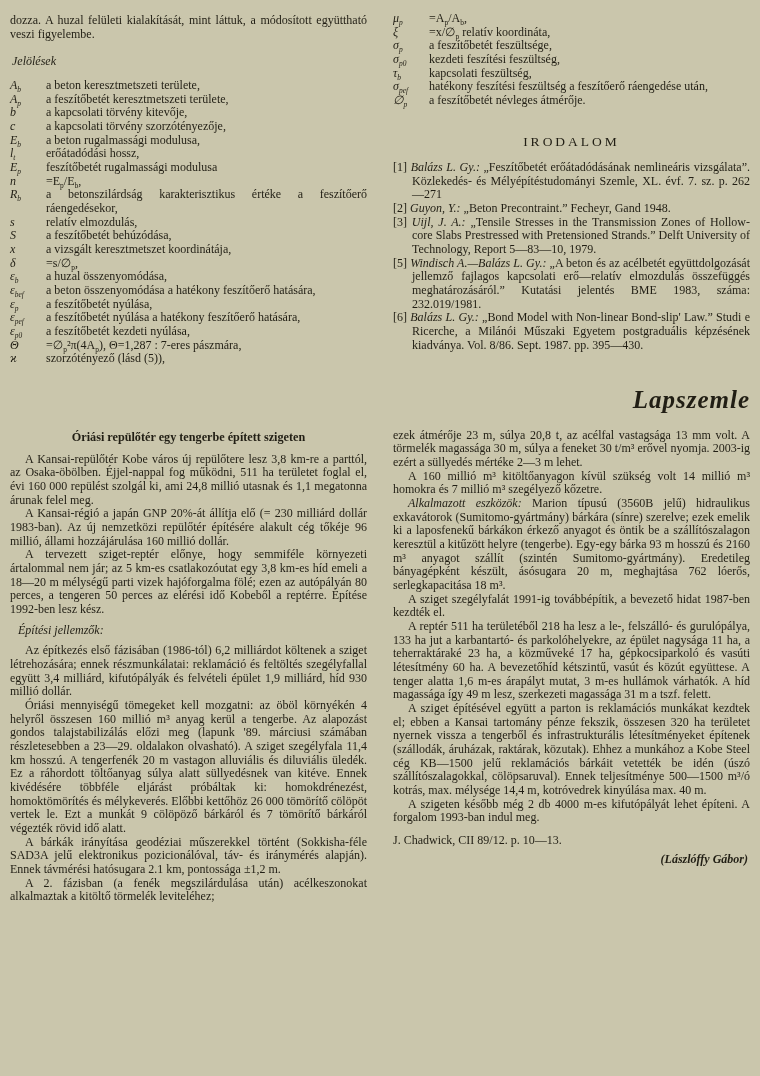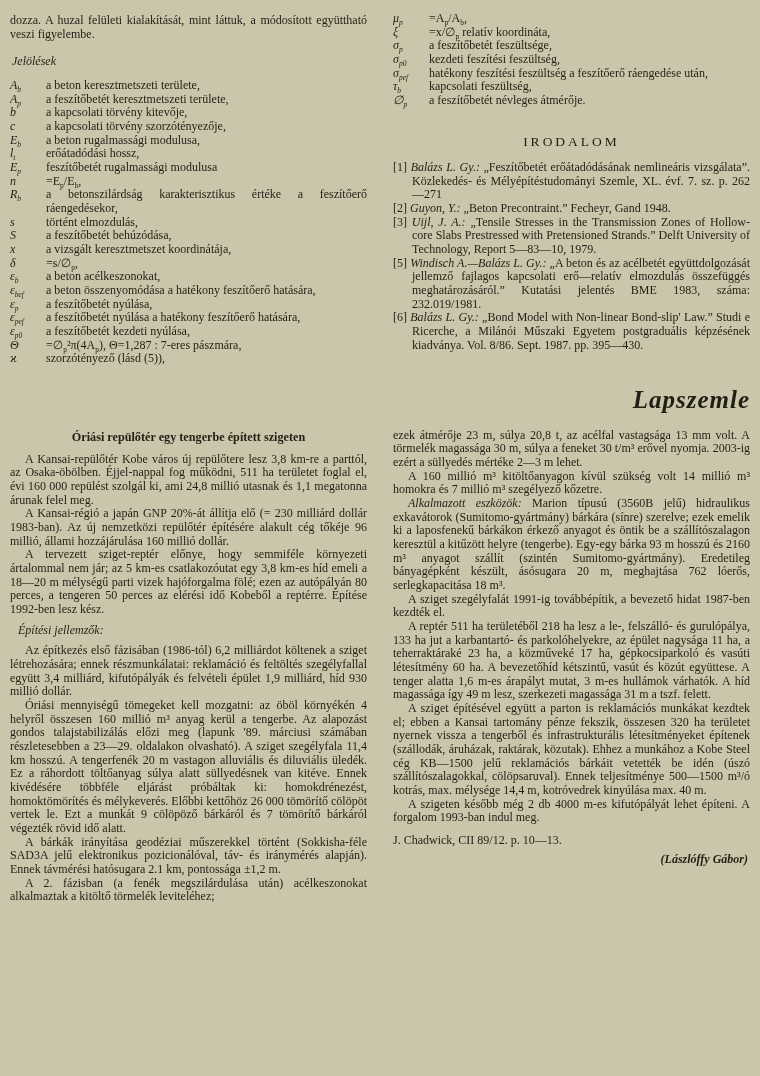--- a/index.html
+++ b/index.html
@@ -75,37 +75,37 @@
           <div class="nrow">
             <span class="sym">n</span>
             <span class="ndef">=E<sub>p</sub>/E<sub>b</sub>,</span>
           </div>
           <div class="nrow">
             <span class="sym">R<sub>b</sub></span>
             <span class="ndef">a betonszilárdság karakterisztikus értéke a feszítőerő ráengedésekor,</span>
           </div>
           <div class="nrow">
             <span class="sym">s</span>
-            <span class="ndef">történt elmozdulás,</span>
+            <span class="ndef">relatív elmozdulás,</span>
           </div>
           <div class="nrow">
             <span class="sym">S</span>
             <span class="ndef">a feszítőbetét behúzódása,</span>
           </div>
           <div class="nrow">
             <span class="sym">x</span>
             <span class="ndef">a vizsgált keresztmetszet koordinátája,</span>
           </div>
           <div class="nrow">
             <span class="sym">δ</span>
             <span class="ndef">=s/∅<sub>p</sub>,</span>
           </div>
           <div class="nrow">
             <span class="sym">ε<sub>b</sub></span>
-            <span class="ndef">a beton acélkeszonokat,</span>
+            <span class="ndef">a huzal összenyomódása,</span>
           </div>
           <div class="nrow">
             <span class="sym">ε<sub>bef</sub></span>
             <span class="ndef">a beton összenyomódása a hatékony feszítőerő hatására,</span>
           </div>
           <div class="nrow">
             <span class="sym">ε<sub>p</sub></span>
             <span class="ndef">a feszítőbetét nyúlása,</span>
           </div>
           <div class="nrow">
@@ -138,26 +138,26 @@
           </div>
           <div class="nrow">
             <span class="sym">σ<sub>p</sub></span>
             <span class="ndef">a feszítőbetét feszültsége,</span>
           </div>
           <div class="nrow">
             <span class="sym">σ<sub>p0</sub></span>
             <span class="ndef">kezdeti feszítési feszültség,</span>
           </div>
           <div class="nrow">
+            <span class="sym">τ<sub>b</sub></span>
+            <span class="ndef">kapcsolati feszültség,</span>
+          </div>
+          <div class="nrow">
             <span class="sym">σ<sub>pef</sub></span>
             <span class="ndef">hatékony feszítési feszültség a feszítőerő ráengedése után,</span>
-          </div>
-          <div class="nrow">
-            <span class="sym">τ<sub>b</sub></span>
-            <span class="ndef">kapcsolati feszültség,</span>
           </div>
           <div class="nrow">
             <span class="sym">∅<sub>p</sub></span>
             <span class="ndef">a feszítőbetét névleges átmérője.</span>
           </div>
         </div>
       <h3 class="irodalom">IRODALOM</h3>
       <div id="refs">
           <p class="ref"><span>[1] </span><em>Balázs L. Gy.: </em><span>„Feszítőbetét erőátadódásának nemlineáris vizsgálata”. Közlekedés- és Mélyépítéstudományi Szemle, XL. évf. 7. sz. p. 262—271</span></p>
           <p class="ref"><span>[2] </span><em>Guyon, Y.: </em><span>„Beton Precontraint.” Fecheyr, Gand 1948.</span></p>

